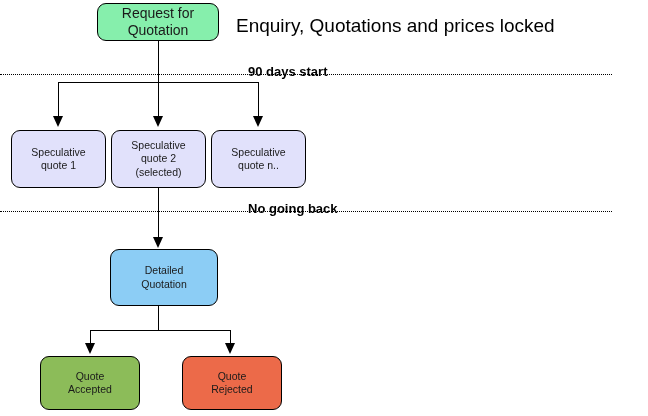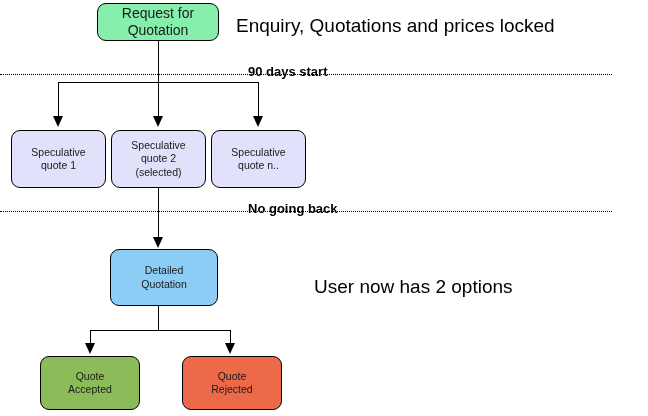--- a/index.html
+++ b/index.html
@@ -163,15 +163,14 @@
   <div class="arrowhead" style="left:85px; top:343px;"></div>
   <div class="vline" style="left:230px; top:330px; height:15px;"></div>
   <div class="arrowhead" style="left:225px; top:343px;"></div>
 
   <div class="node node-accepted">Quote
 Accepted</div>
   <div class="node node-rejected">Quote
 Rejected</div>
 
   <div class="annot annot-1">Enquiry, Quotations and prices locked</div>
-  <div class="annot annot-3">User now has 2 options</div>
 
 </div>
 
 </body></html>

